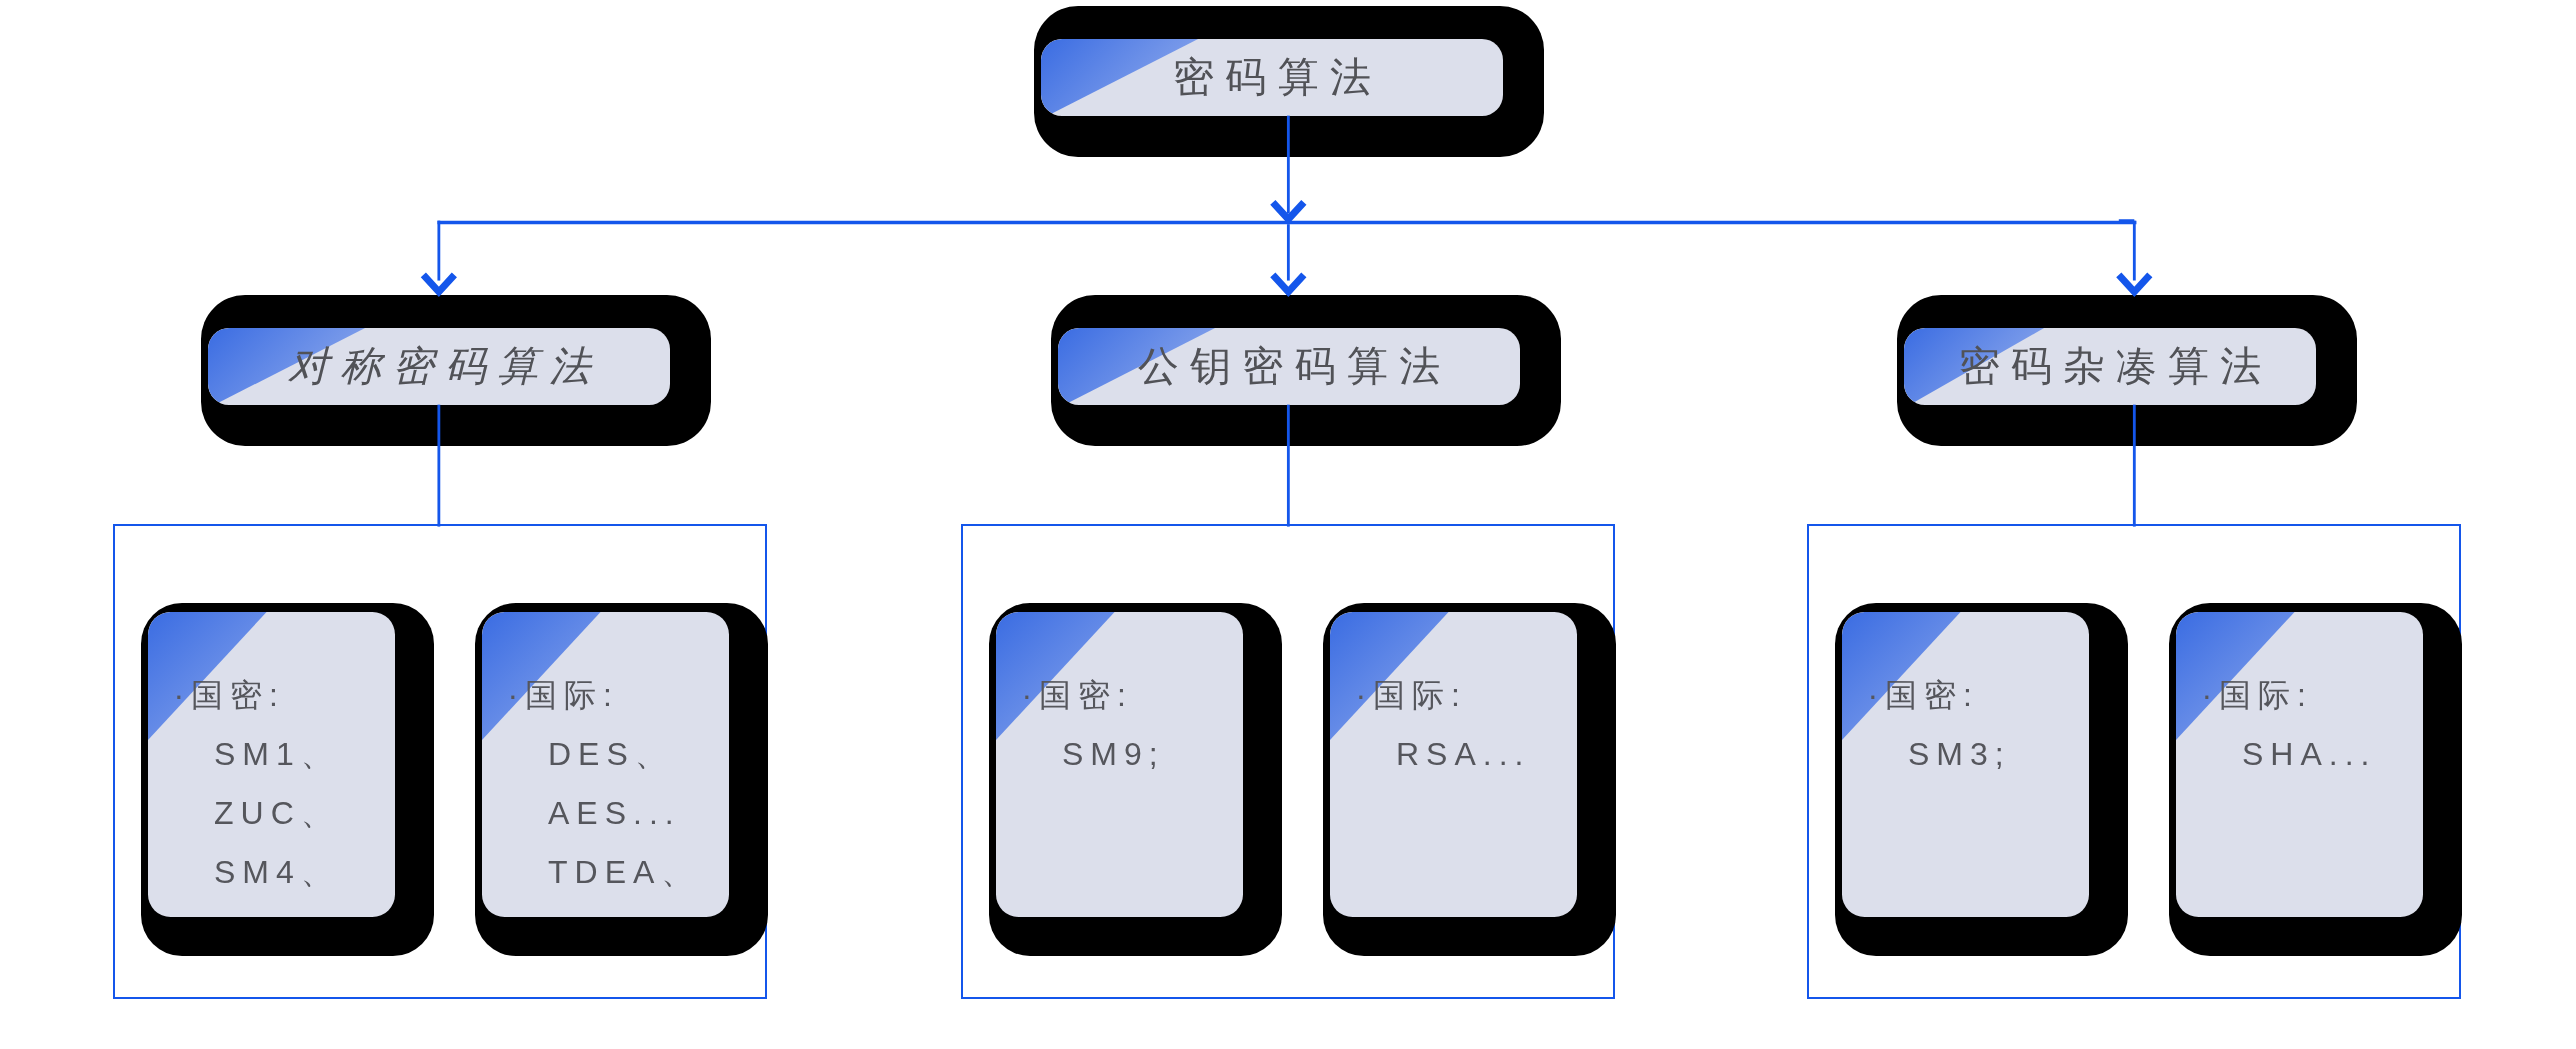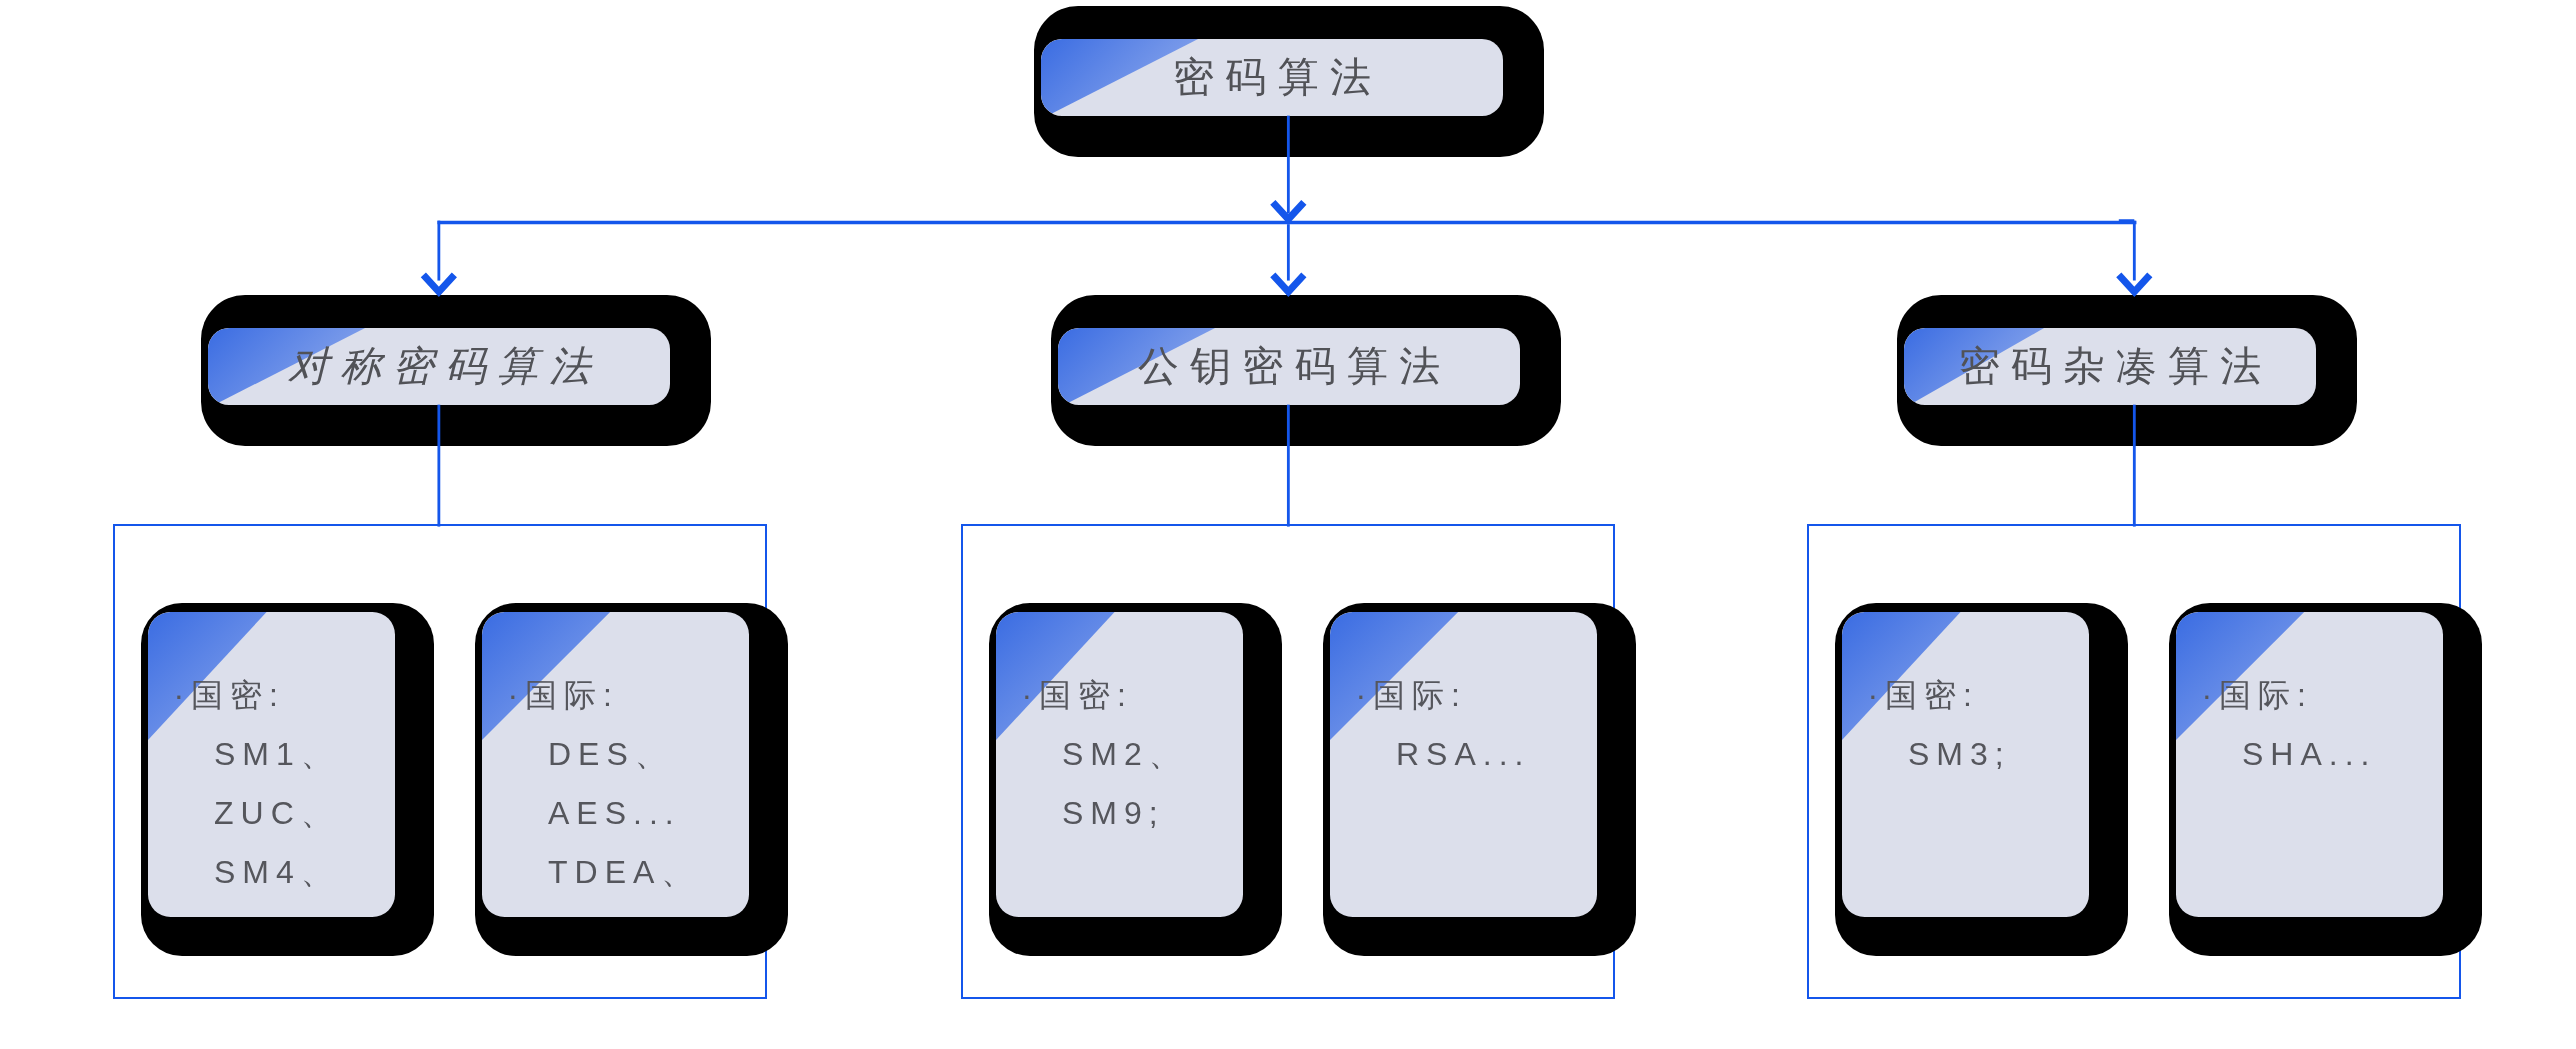--- a/index.html
+++ b/index.html
@@ -71,21 +71,21 @@
   }
   .card-text{
     position:relative;z-index:3;
     padding-top:54px;
     font-size:32px;line-height:59px;letter-spacing:7px;
     color:#55565C;white-space:nowrap;
   }
   .card-line{display:block;padding-left:66px;}
   .card-line.first{padding-left:25.4px;}
   .card-a{left:33px;}
-  .card-b{left:367px;padding-left:20px;}
+  .card-b{left:367px;}
 </style>
 </head>
 <body>
 
 <div class="canvas">
 
   <svg class="connectors" viewBox="0 0 3653 1488" xmlns="http://www.w3.org/2000/svg">
 
     <path d="M1827 164 V303" stroke="#1456EB" stroke-width="4" fill="none"></path>
     <path d="M1805 287 L1827 311 L1849 287" stroke="#1456EB" stroke-width="10" fill="none"></path>
@@ -157,21 +157,20 @@
       </div>
     </div>
   </div>
 
   <div class="group group-mid">
     <div class="card card-a">
       <div class="shadow"></div>
       <div class="face">
         <div class="card-text">
           <span class="card-line first">·国密:</span>
-          <span class="card-line">SM2、</span>
           <span class="card-line">SM9;</span>
         </div>
       </div>
     </div>
     <div class="card card-b">
       <div class="shadow"></div>
       <div class="face">
         <div class="card-text">
           <span class="card-line first">·国际:</span>
           <span class="card-line">RSA...</span>

